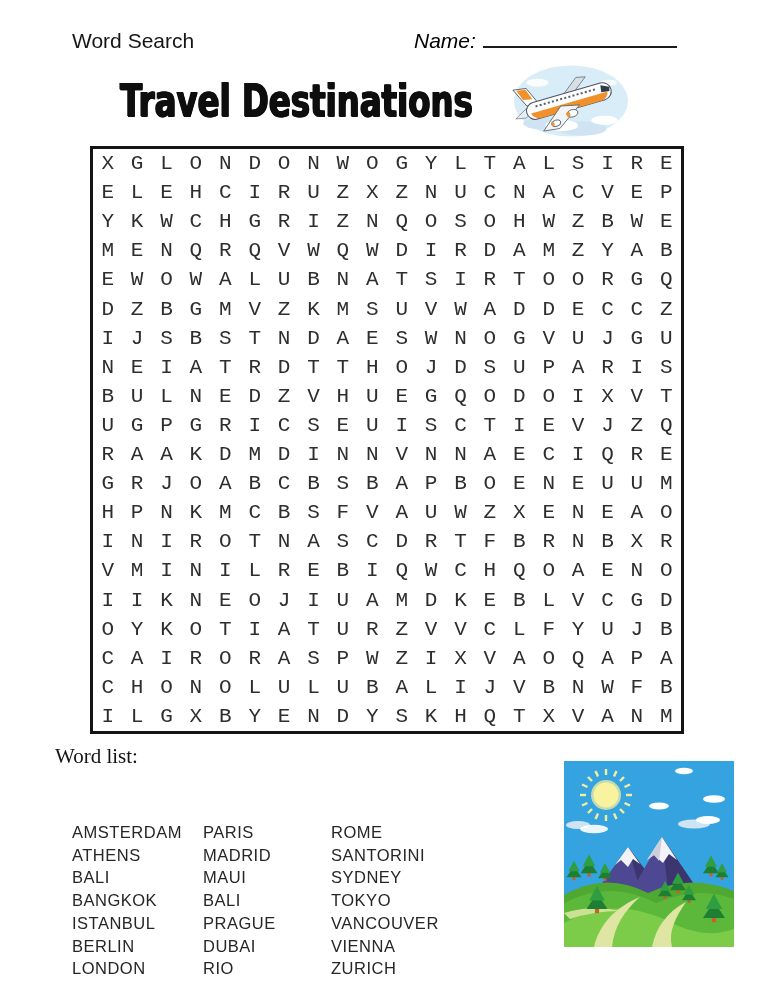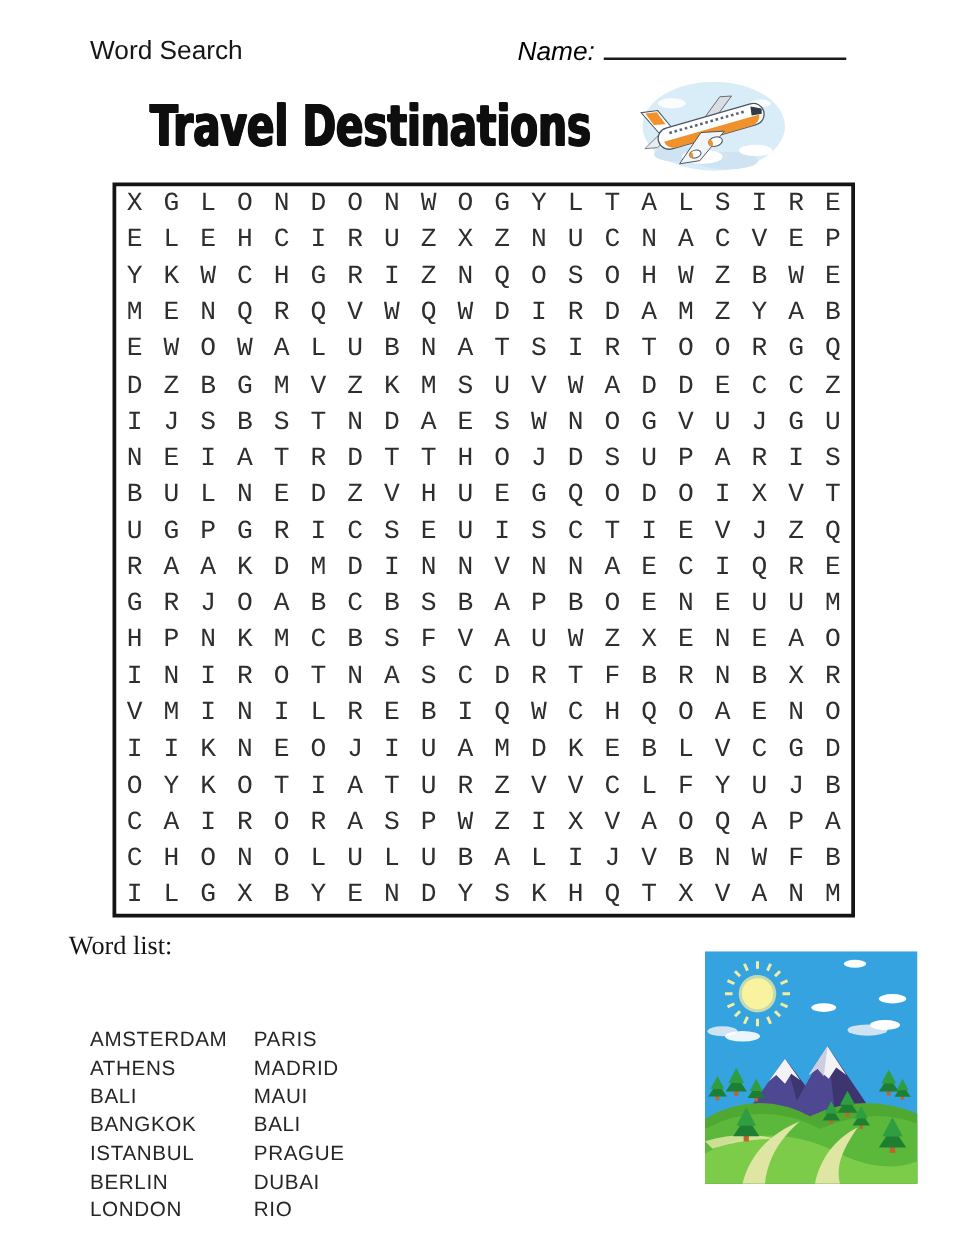--- a/index.html
+++ b/index.html
@@ -487,20 +487,29 @@
         <div class="word">LONDON</div>
       </div>
       <div>
         <div class="word">PARIS</div>
         <div class="word">MADRID</div>
         <div class="word">MAUI</div>
         <div class="word">BALI</div>
         <div class="word">PRAGUE</div>
         <div class="word">DUBAI</div>
         <div class="word">RIO</div>
+      </div>
+      <div>
+        <div class="word">ROME</div>
+        <div class="word">SANTORINI</div>
+        <div class="word">SYDNEY</div>
+        <div class="word">TOKYO</div>
+        <div class="word">VANCOUVER</div>
+        <div class="word">VIENNA</div>
+        <div class="word">ZURICH</div>
       </div>
     </div>
 
   <svg class="landscape" viewBox="0 0 170 186" xmlns="http://www.w3.org/2000/svg">
     <rect x="0" y="0" width="170" height="186" fill="var(--sky)"></rect>
     <g>
       <g stroke="var(--sun-ray)" stroke-width="2.4">
         <line x1="42" y1="14" x2="42" y2="8"></line>
           <line x1="42" y1="54" x2="42" y2="60"></line>
         <line x1="22" y1="34" x2="16" y2="34"></line>

